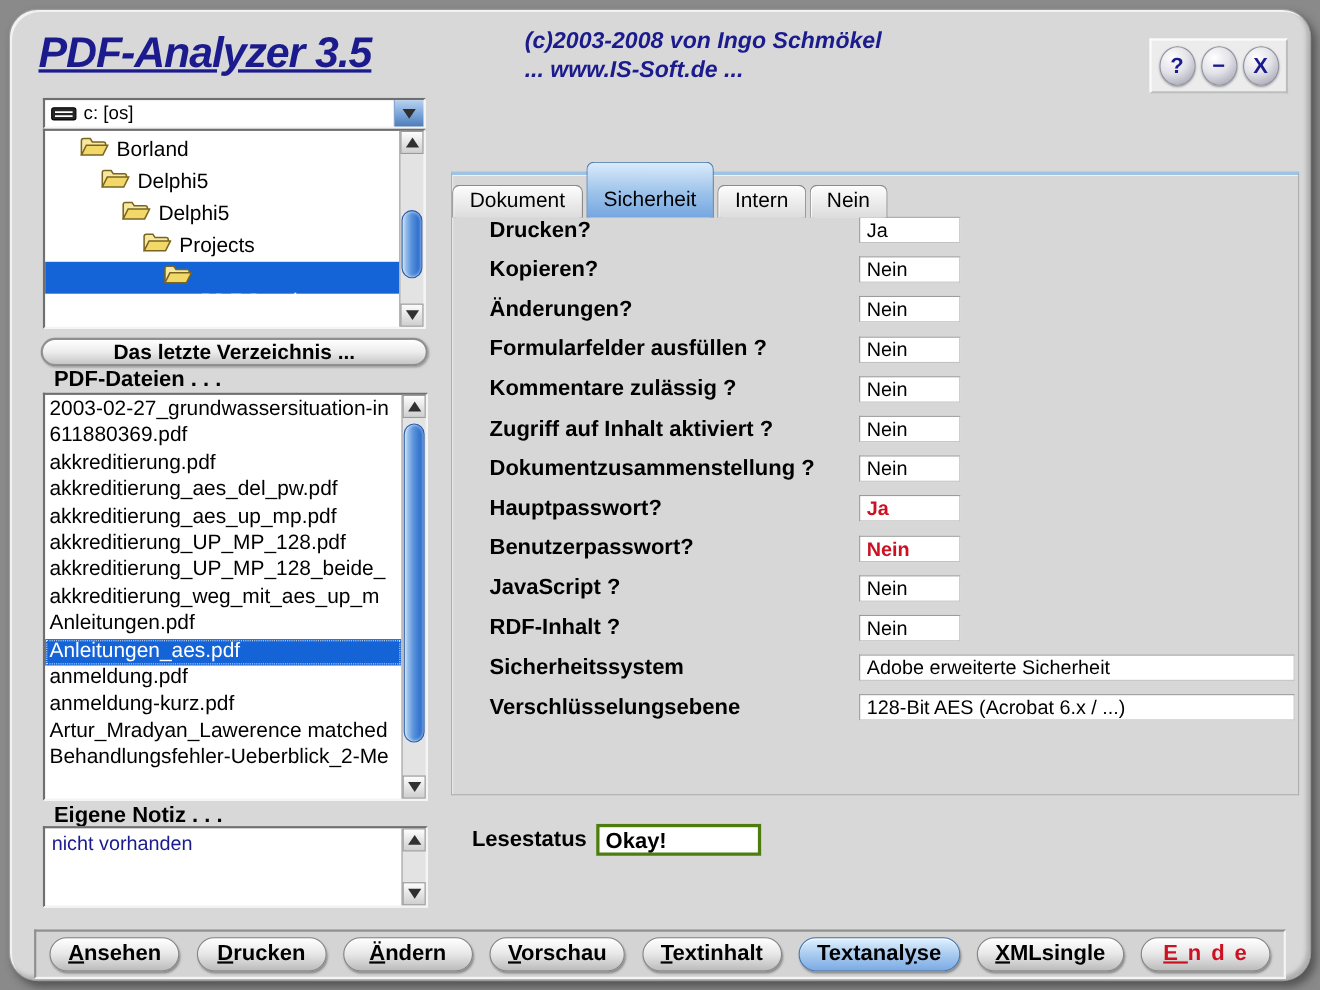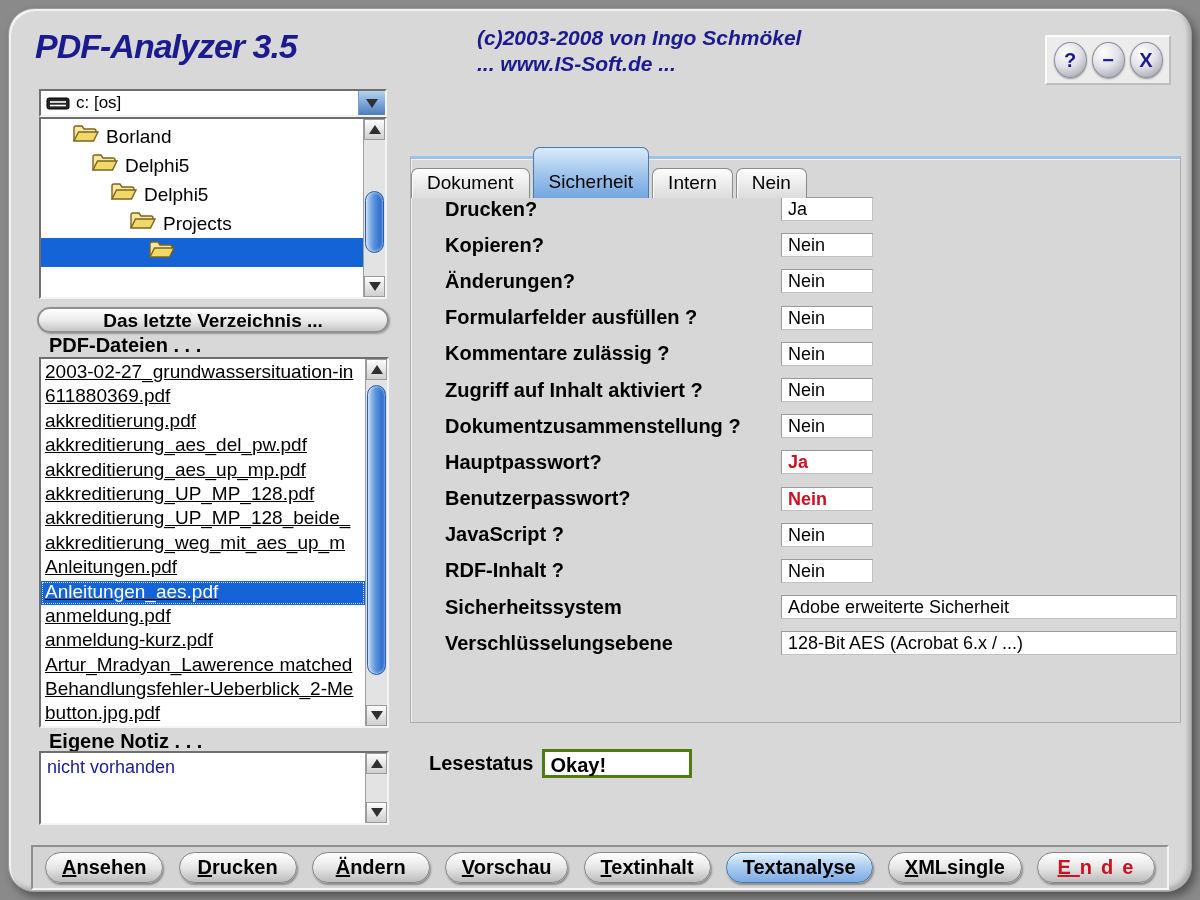--- a/index.html
+++ b/index.html
@@ -6,21 +6,21 @@
   html,body { width:1200px; height:900px; overflow:hidden; font-family:"Liberation Sans", sans-serif; }
   .stage { position:relative; width:1200px; height:900px; background:#8a8a8a; }
   .window {
     position:absolute; left:8px; top:8px; width:1184px; height:884px;
     background:#d8d8d8; border-radius:26px;
     border:1px solid #9a9a9a;
     box-shadow: inset 2px 2px 0 #f2f2f2, inset -3px -3px 4px #adadad, 4px 5px 8px rgba(40,40,40,.55);
   }
 
   
-  .app-title { position:absolute; left:26px; top:18px; font-size:34px; font-weight:bold; font-style:italic; color:var(--navy); letter-spacing:-1px; }
+  .app-title { position:absolute; left:26px; top:18px; font-size:39px; font-weight:bold; font-style:italic; color:var(--navy); letter-spacing:-1px;text-decoration:underline; }
   .copyright { position:absolute; left:468px; top:16px; font-size:21px; font-weight:bold; font-style:italic; color:var(--navy); line-height:1.25; }
   .win-controls { position:absolute; left:1036px; top:26px; width:126px; height:50px; background:#ececec;
     border:2px solid; border-color:#fbfbfb #bdbdbd #bdbdbd #fbfbfb; display:flex; align-items:center; justify-content:space-around; padding:0 4px; }
   .ctl-btn { width:33px; height:36px; border-radius:50%; border:1px solid #8d8d9d; cursor:default;
     background: radial-gradient(circle at 35% 28%, #ffffff 0%, #e2e2e8 45%, #b9b9c4 75%, #94949f 100%);
     color:var(--navy); font-weight:bold; font-size:20px; font-family:"Liberation Sans",sans-serif;
     display:flex; align-items:center; justify-content:center; box-shadow:0 1px 2px rgba(0,0,0,.35); }
 
   
   .sunken { background:#fff; border:2px solid; border-color:#6f6f6f #f4f4f4 #f4f4f4 #6f6f6f; }
@@ -53,21 +53,21 @@
 
   
   .lastdir-btn { position:absolute; left:28px; top:298px; width:352px; height:26px; border-radius:13px;
     border:2px solid #8f8f8f; background:linear-gradient(180deg,#ffffff 0%, #ececec 50%, #c6c6c6 100%);
     box-shadow: inset 0 1px 0 #fff, 1px 1px 2px rgba(0,0,0,.3);
     font-size:19px; font-weight:bold; color:#000; text-align:center; line-height:21px; cursor:default; }
 
   .section-label { position:absolute; font-size:20px; font-weight:bold; color:#000;margin-left:10px; }
 
   
-  .file-box { position:absolute; left:30px; top:348px; width:350px; height:371px; display:flex;text-decoration:underline; }
+  .file-box { position:absolute; left:30px; top:348px; width:350px; height:371px; display:flex; }
   .file-items { flex:1; overflow:hidden; padding-top:2px; }
   .file-row { height:24.4px; font-size:19px; color:#000; padding-left:4px; white-space:nowrap; overflow:hidden; }
   .file-row.sel { background:var(--sel-blue); color:#fff; outline:1px dotted #cfe0f4; outline-offset:-2px; }
 
   
   .notes-box { position:absolute; left:30px; top:742px; width:350px; height:74px; display:flex; }
   .notes-text { flex:1; padding:4px 0 0 6px; font-size:18px; color:var(--navy); }
 
   
   .tabs { position:absolute; left:402px; top:119px; height:29px; display:flex; align-items:flex-end; gap:3px; z-index:2;margin-top:41px; }
@@ -210,21 +210,20 @@
           <div class="file-row">akkreditierung_aes_up_mp.pdf</div>
           <div class="file-row">akkreditierung_UP_MP_128.pdf</div>
           <div class="file-row">akkreditierung_UP_MP_128_beide_</div>
           <div class="file-row">akkreditierung_weg_mit_aes_up_m</div>
           <div class="file-row">Anleitungen.pdf</div>
           <div class="file-row sel">Anleitungen_aes.pdf</div>
           <div class="file-row">anmeldung.pdf</div>
           <div class="file-row">anmeldung-kurz.pdf</div>
           <div class="file-row">Artur_Mradyan_Lawerence matched</div>
           <div class="file-row">Behandlungsfehler-Ueberblick_2-Me</div>
-          <div class="file-row">button.jpg.pdf</div>
         </div>
       <div class="vsb">
         <div class="sb-btn">
             <span class="tri-up"></span>
           </div>
         <div class="sb-track">
             <div class="sb-thumb" style="top:4px;height:290px;"></div>
           </div>
         <div class="sb-btn bottom">
             <span class="tri-down"></span>

